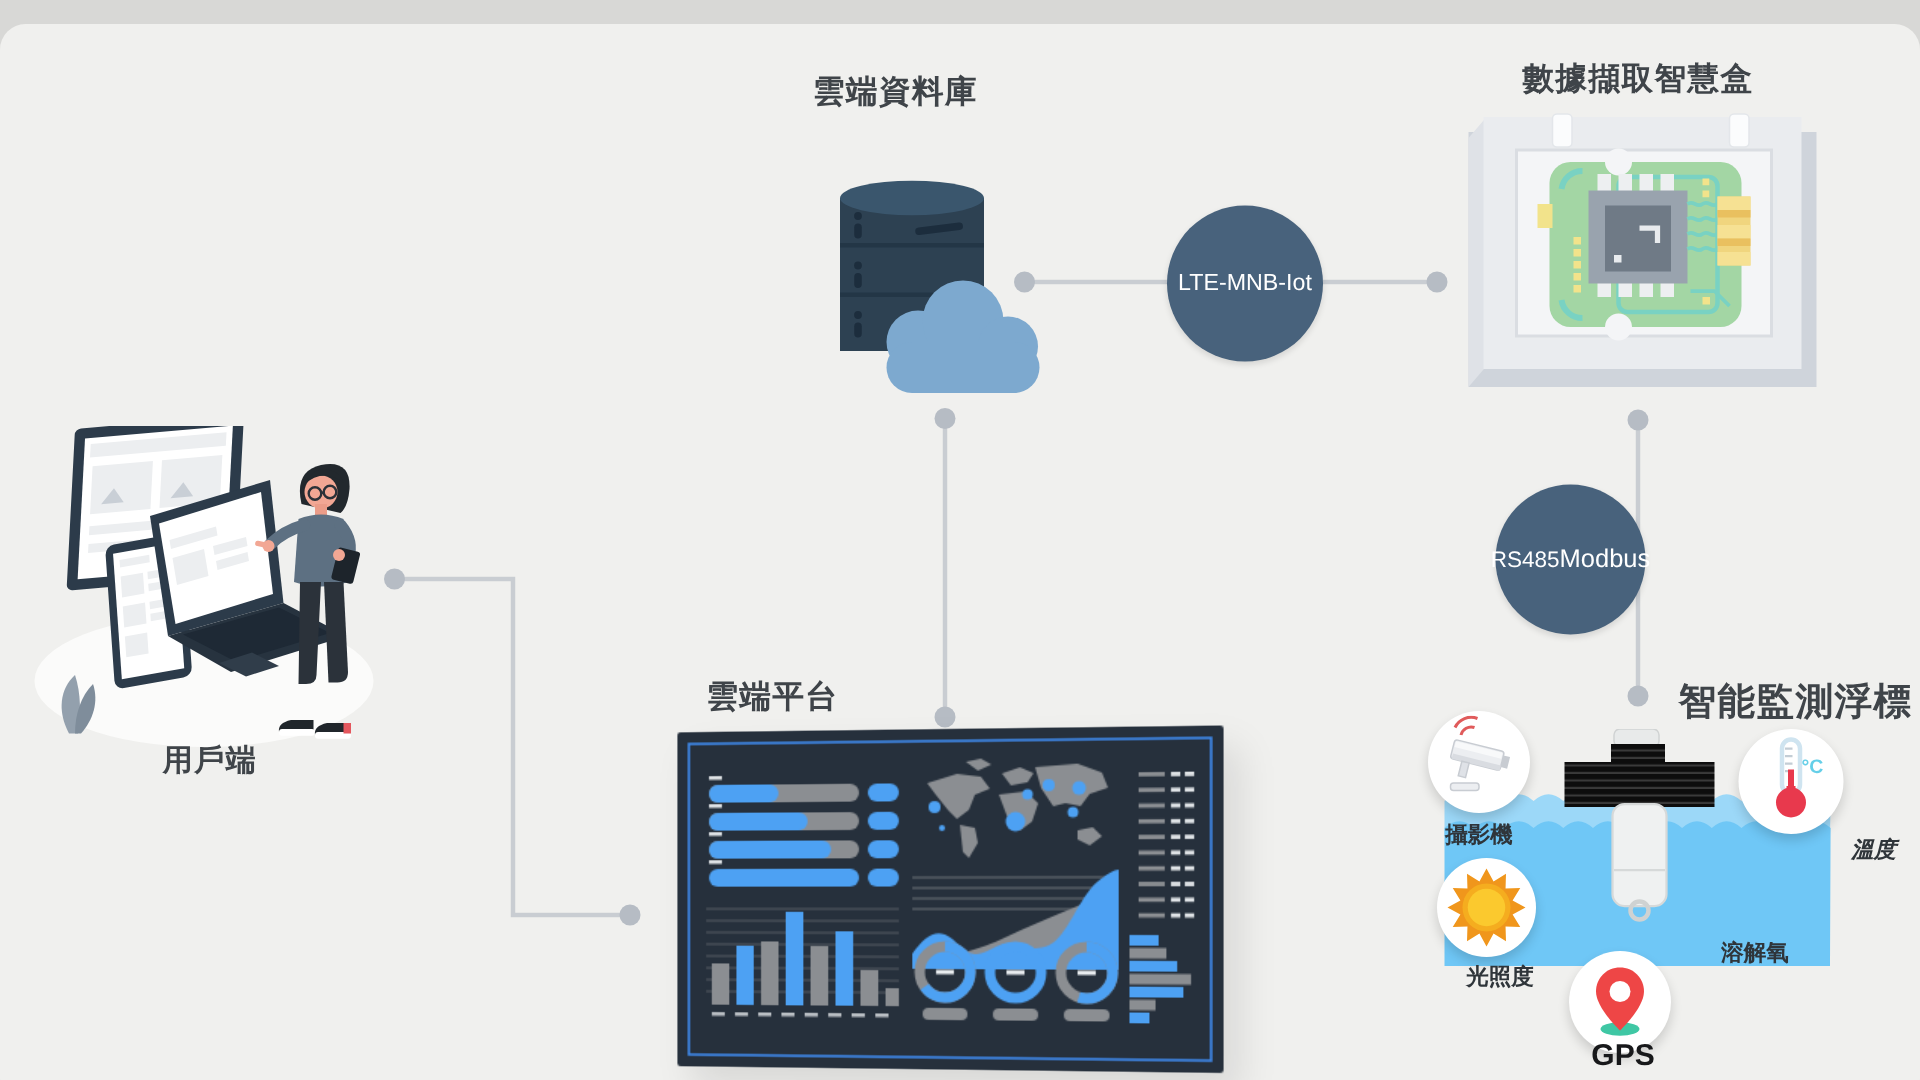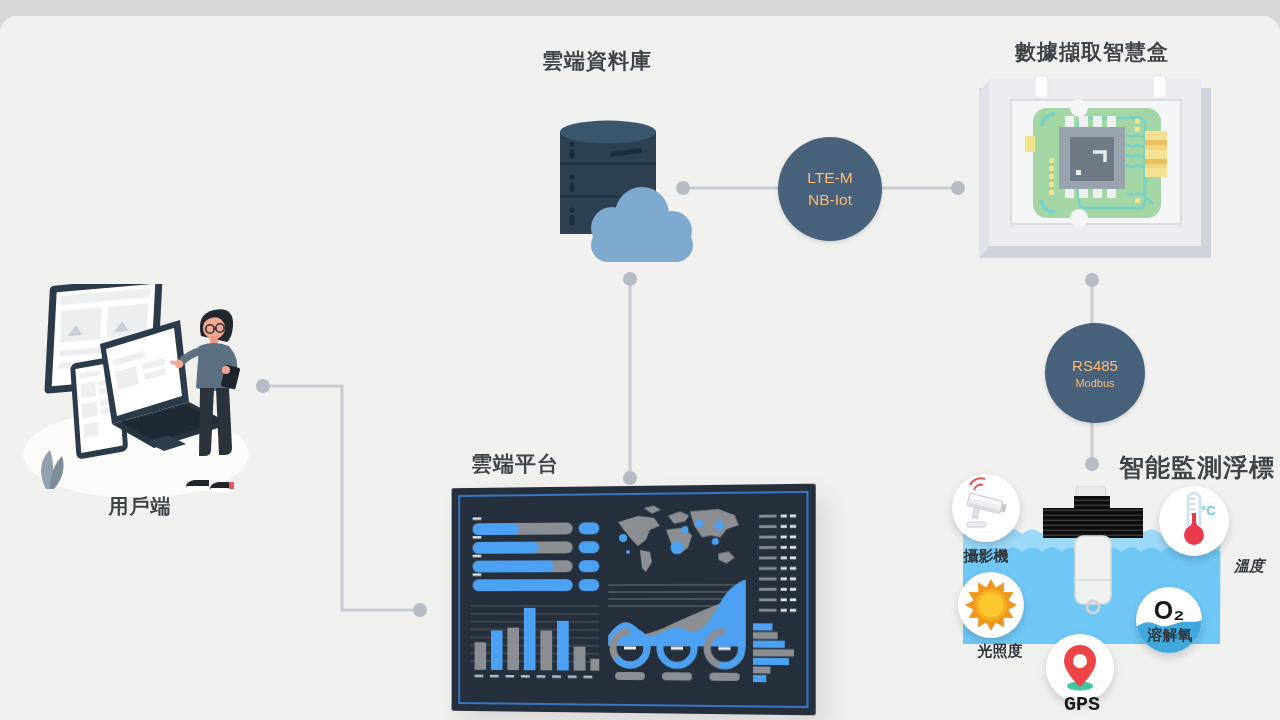--- a/index.html
+++ b/index.html
@@ -1,21 +1,21 @@
 <!DOCTYPE html>
 <html><head>
 <meta charset="utf-8">
 <style>
   html,body{margin:0;padding:0;}
   body{font-family:"Liberation Sans",sans-serif;background:#d8d8d6;}
   .canvas{position:relative;width:1280px;height:720px;background:#f0f0ee;overflow:hidden;margin:16px auto;border-radius:17px;}
   .abs{position:absolute;}
   .overlay{position:absolute;left:0;top:0;pointer-events:none;}
   .title{position:absolute;transform:translateX(-50%);font-weight:700;color:#3f4449;letter-spacing:1px;white-space:nowrap;}
-  .node-circle{position:absolute;border-radius:50%;background:#48627c;color:#fdba74;display:flex;flex-direction:column;align-items:center;justify-content:center;text-align:center;box-shadow:0 2px 4px rgba(0,0,0,.12);}
+  .node-circle{position:absolute;border-radius:50%;background:#48627c;color:#ffffff;display:flex;flex-direction:row;align-items:center;justify-content:center;text-align:center;box-shadow:0 2px 4px rgba(0,0,0,.12);}
   .node-circle .ln{font-size:15.5px;line-height:1.4;}
   .sensor-circle{position:absolute;border-radius:50%;background:#ffffff;box-shadow:0 4px 8px rgba(0,0,0,.16);overflow:hidden;}
   .sensor-label{position:absolute;transform:translateX(-50%);font-weight:700;font-size:15px;color:#2f353a;white-space:nowrap;}
   .dash-wrap{position:absolute;left:447px;top:470px;width:366px;height:227px;transform:perspective(950px) rotateY(-6deg);box-shadow:10px 14px 24px rgba(0,0,0,.10);}
   .icon-center{position:absolute;left:50%;top:50%;transform:translate(-50%,-50%);}
   .o2-symbol{position:absolute;left:50%;top:9px;transform:translateX(-50%);font-size:25px;font-weight:800;color:#17181a;letter-spacing:0;}
   .thermo-unit{position:absolute;left:42px;top:17px;font-size:13px;font-weight:700;color:#65cfe8;}
 </style>
 </head>
 <body>
@@ -120,23 +120,23 @@
       <rect x="170" y="57" width="22" height="9"></rect>
         <rect x="170" y="76" width="22" height="9"></rect>
         <rect x="170" y="94" width="22" height="9"></rect>
     </g>
     <g fill="#e9c05f">
       <rect x="170" y="66" width="22" height="5"></rect>
         <rect x="170" y="85" width="22" height="5"></rect>
     </g>
   </svg>
 
-  <div class="node-circle" style="left:1045px;top:307px;width:100px;height:100px;text-align:center;">
+  <div class="node-circle" style="left:997px;top:307px;width:100px;height:100px;text-align:center;">
     <div class="ln" style="font-size:15px;">RS485</div>
-    <div class="ln" style="font-size:11px;">Modbus</div>
+    <div class="ln" style="font-size:17px;">Modbus</div>
   </div>
 
   <div class="title" style="left:515px;top:434px;font-size:21px;">雲端平台</div>
   <div class="dash-wrap">
     <svg width="366" height="227" viewBox="0 0 366 227">
       <rect width="366" height="227" rx="2" fill="#26303c"></rect>
       <rect x="8" y="8" width="350" height="211" fill="none" stroke="#3f88e8" stroke-width="1.6"></rect>
 
       <g>
         <rect x="22" y="30" width="9" height="2.5" fill="#dfe3e6"></rect>
@@ -344,28 +344,22 @@
   </div>
   <div class="sensor-label" style="left:1000px;top:626px;">光照度</div>
 
   <div class="sensor-circle" style="left:1046px;top:618px;width:68px;height:68px;">
     <svg class="icon-center" width="70" height="70" viewBox="0 0 70 70">
       <ellipse cx="35" cy="53" rx="13" ry="4.5" fill="#3fc7a4"></ellipse>
       <path d="M35,12 C26,12 19,19 19,28 C19,39 35,54 35,54 C35,54 51,39 51,28 C51,19 44,12 35,12 Z" fill="#ee4646"></path>
       <circle cx="35" cy="28" r="7" fill="#ffffff"></circle>
     </svg>
   </div>
-  <div class="sensor-label" style="left:1082px;top:677px;font-size:20px;color:#17181a;font-family:Liberation Mono, monospace;">GPS</div>
-
-  <div class="sensor-circle" style="left:1136px;top:571px;width:66px;height:66px;">
-    <svg class="icon-center" width="66" height="66" viewBox="0 0 66 66">
-      <path d="M0,40 C8,34 14,34 22,38 C30,42 38,36 46,35 C54,34 60,36 66,33 L66,66 L0,66 Z" fill="#41a8de"></path>
-    </svg>
-    <div class="o2-symbol">O₂</div>
-  </div>
+  <div class="sensor-label" style="left:1082px;top:677px;font-size:20px;color:#17181a;">GPS</div>
+
   <div class="sensor-label" style="left:1170px;top:610px;">溶解氧</div>
 
   <svg class="abs" style="left:18px;top:268px;" width="240" height="215" viewBox="0 0 240 215">
     <ellipse cx="118" cy="170" rx="113" ry="44" fill="#fbfbfa"></ellipse>
     <path d="M28,205 C20,190 22,175 32,166 C36,178 36,192 34,205 Z" fill="#93a0ad"></path>
     <path d="M36,205 C44,196 48,184 44,172 C36,180 32,192 32,205 Z" fill="#7f8d9b"></path>
     <g transform="translate(32,2) rotate(3) skewY(-8)">
       <rect x="0" y="0" width="112" height="108" rx="4" fill="#2c3b4a"></rect>
       <rect x="7" y="7" width="98" height="94" fill="#ffffff"></rect>
       <rect x="11" y="11" width="90" height="9" fill="#eceef0"></rect>

